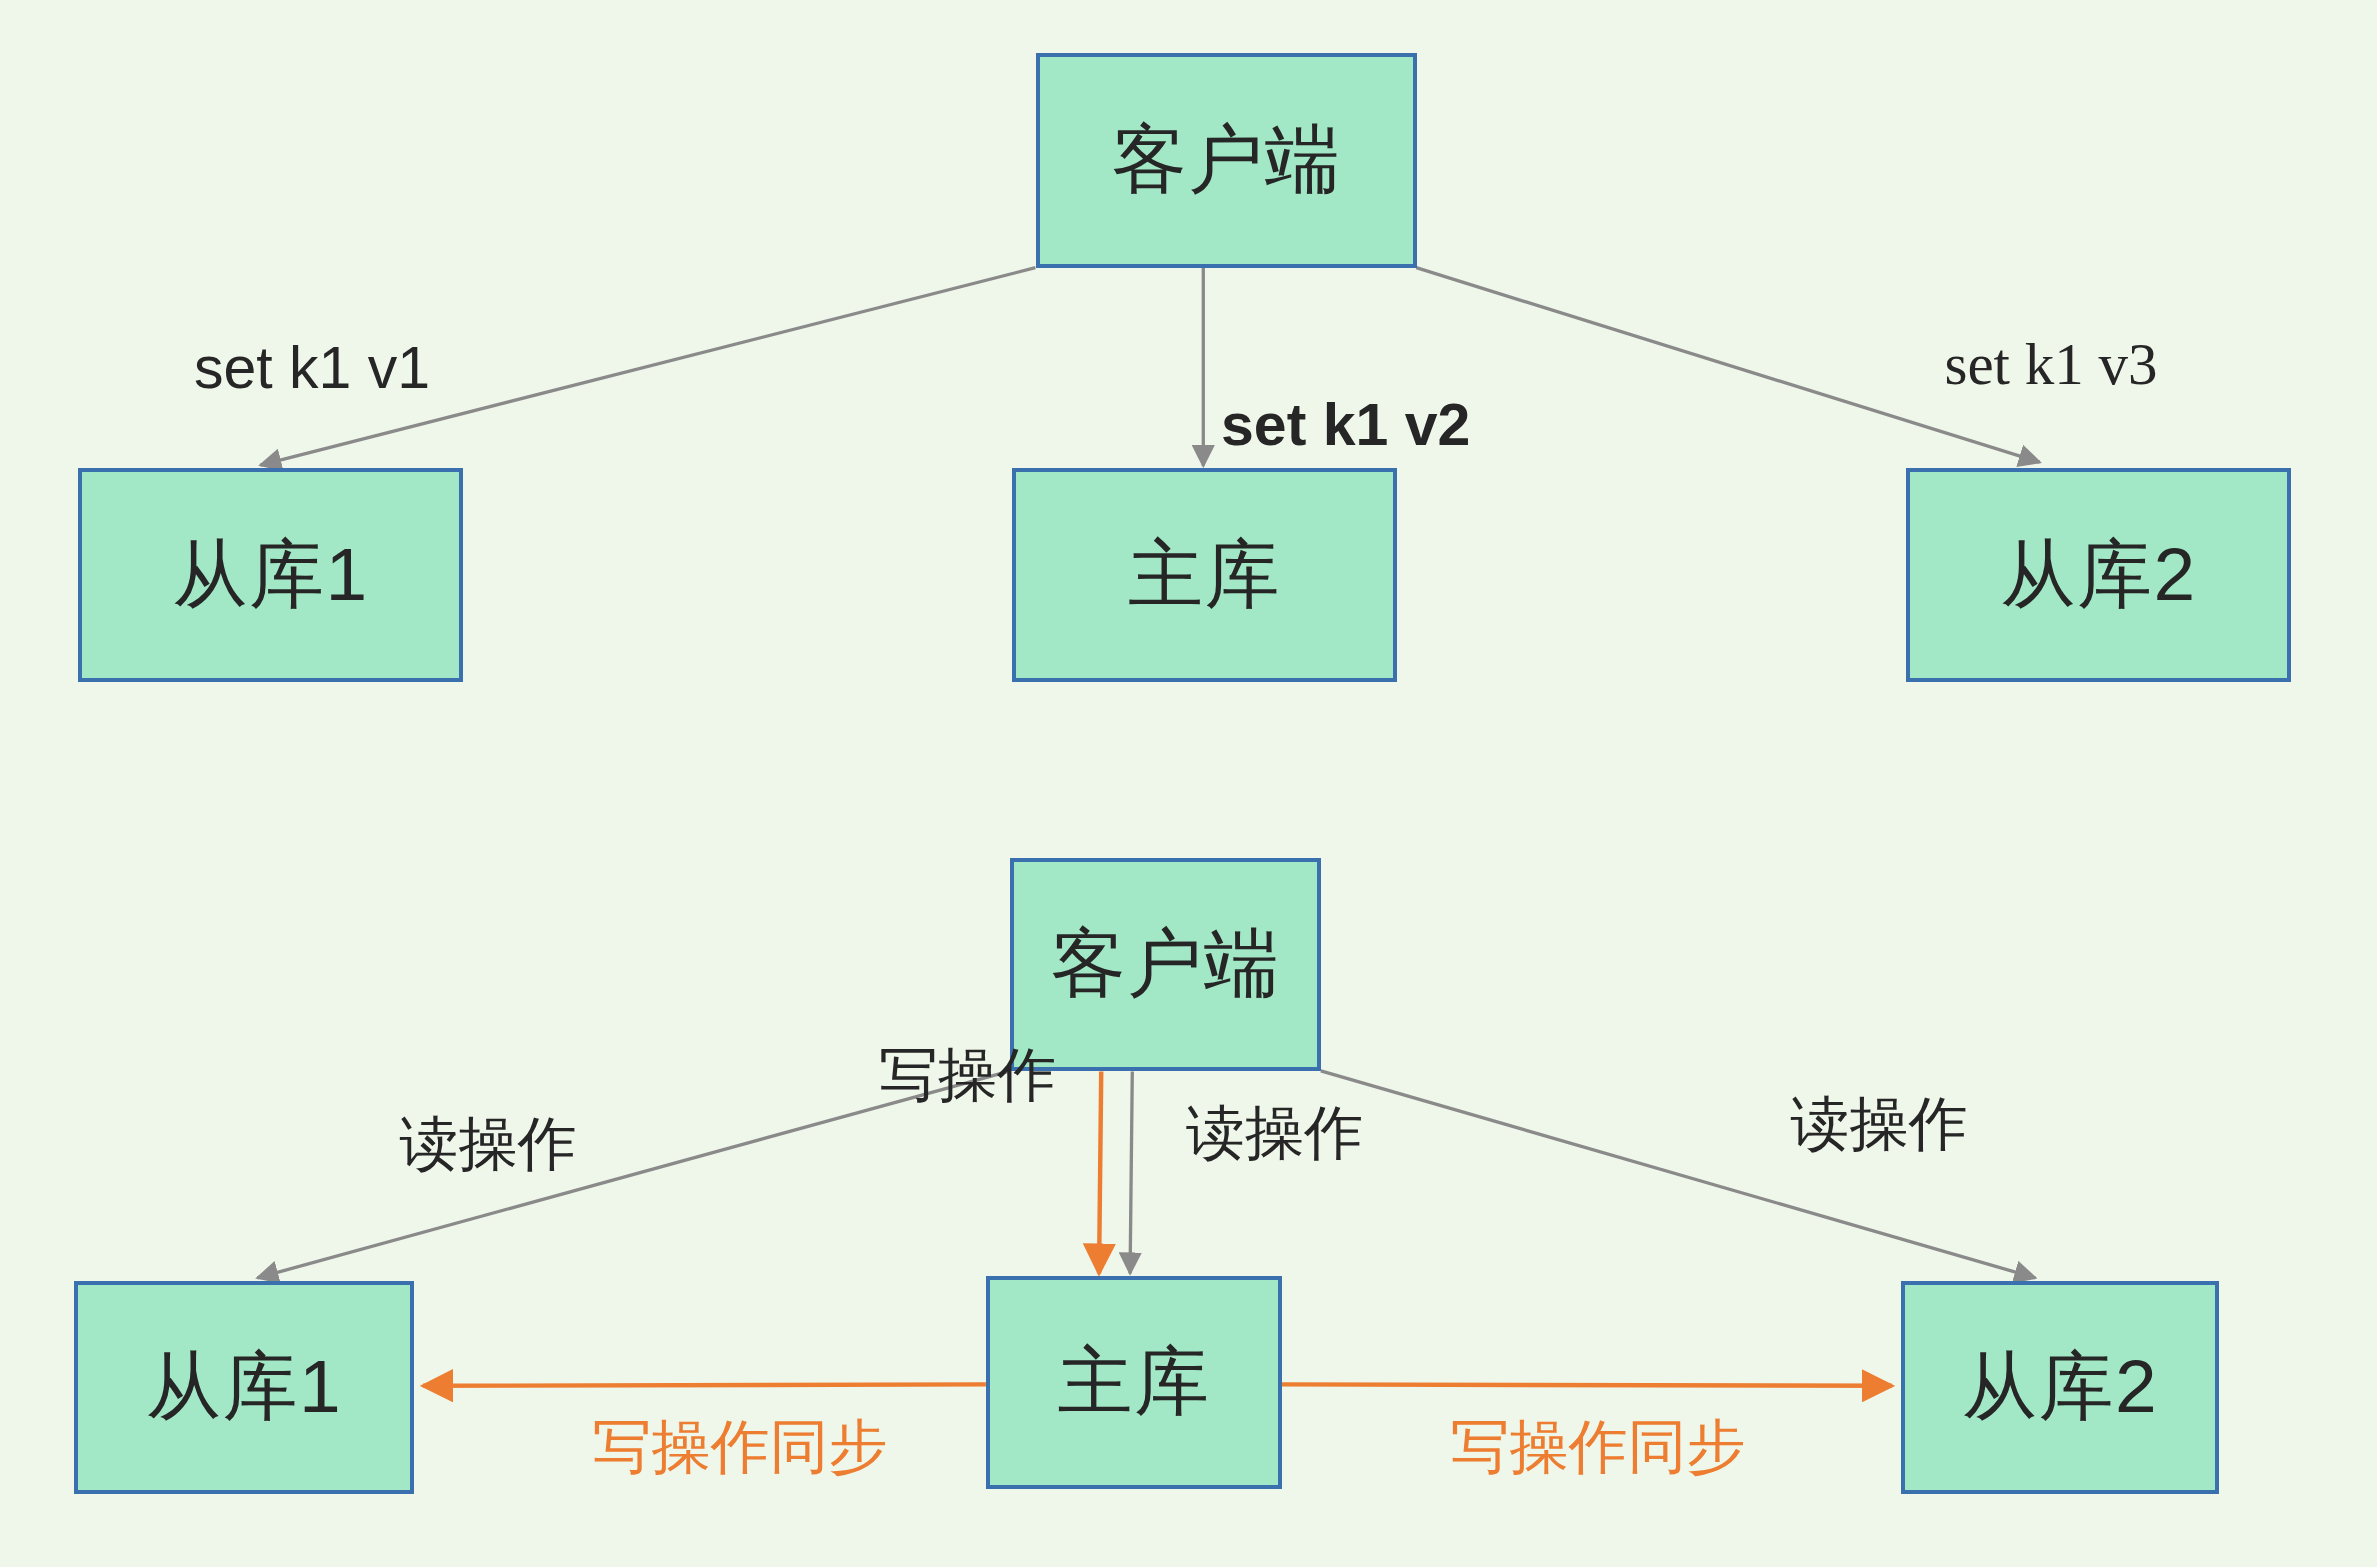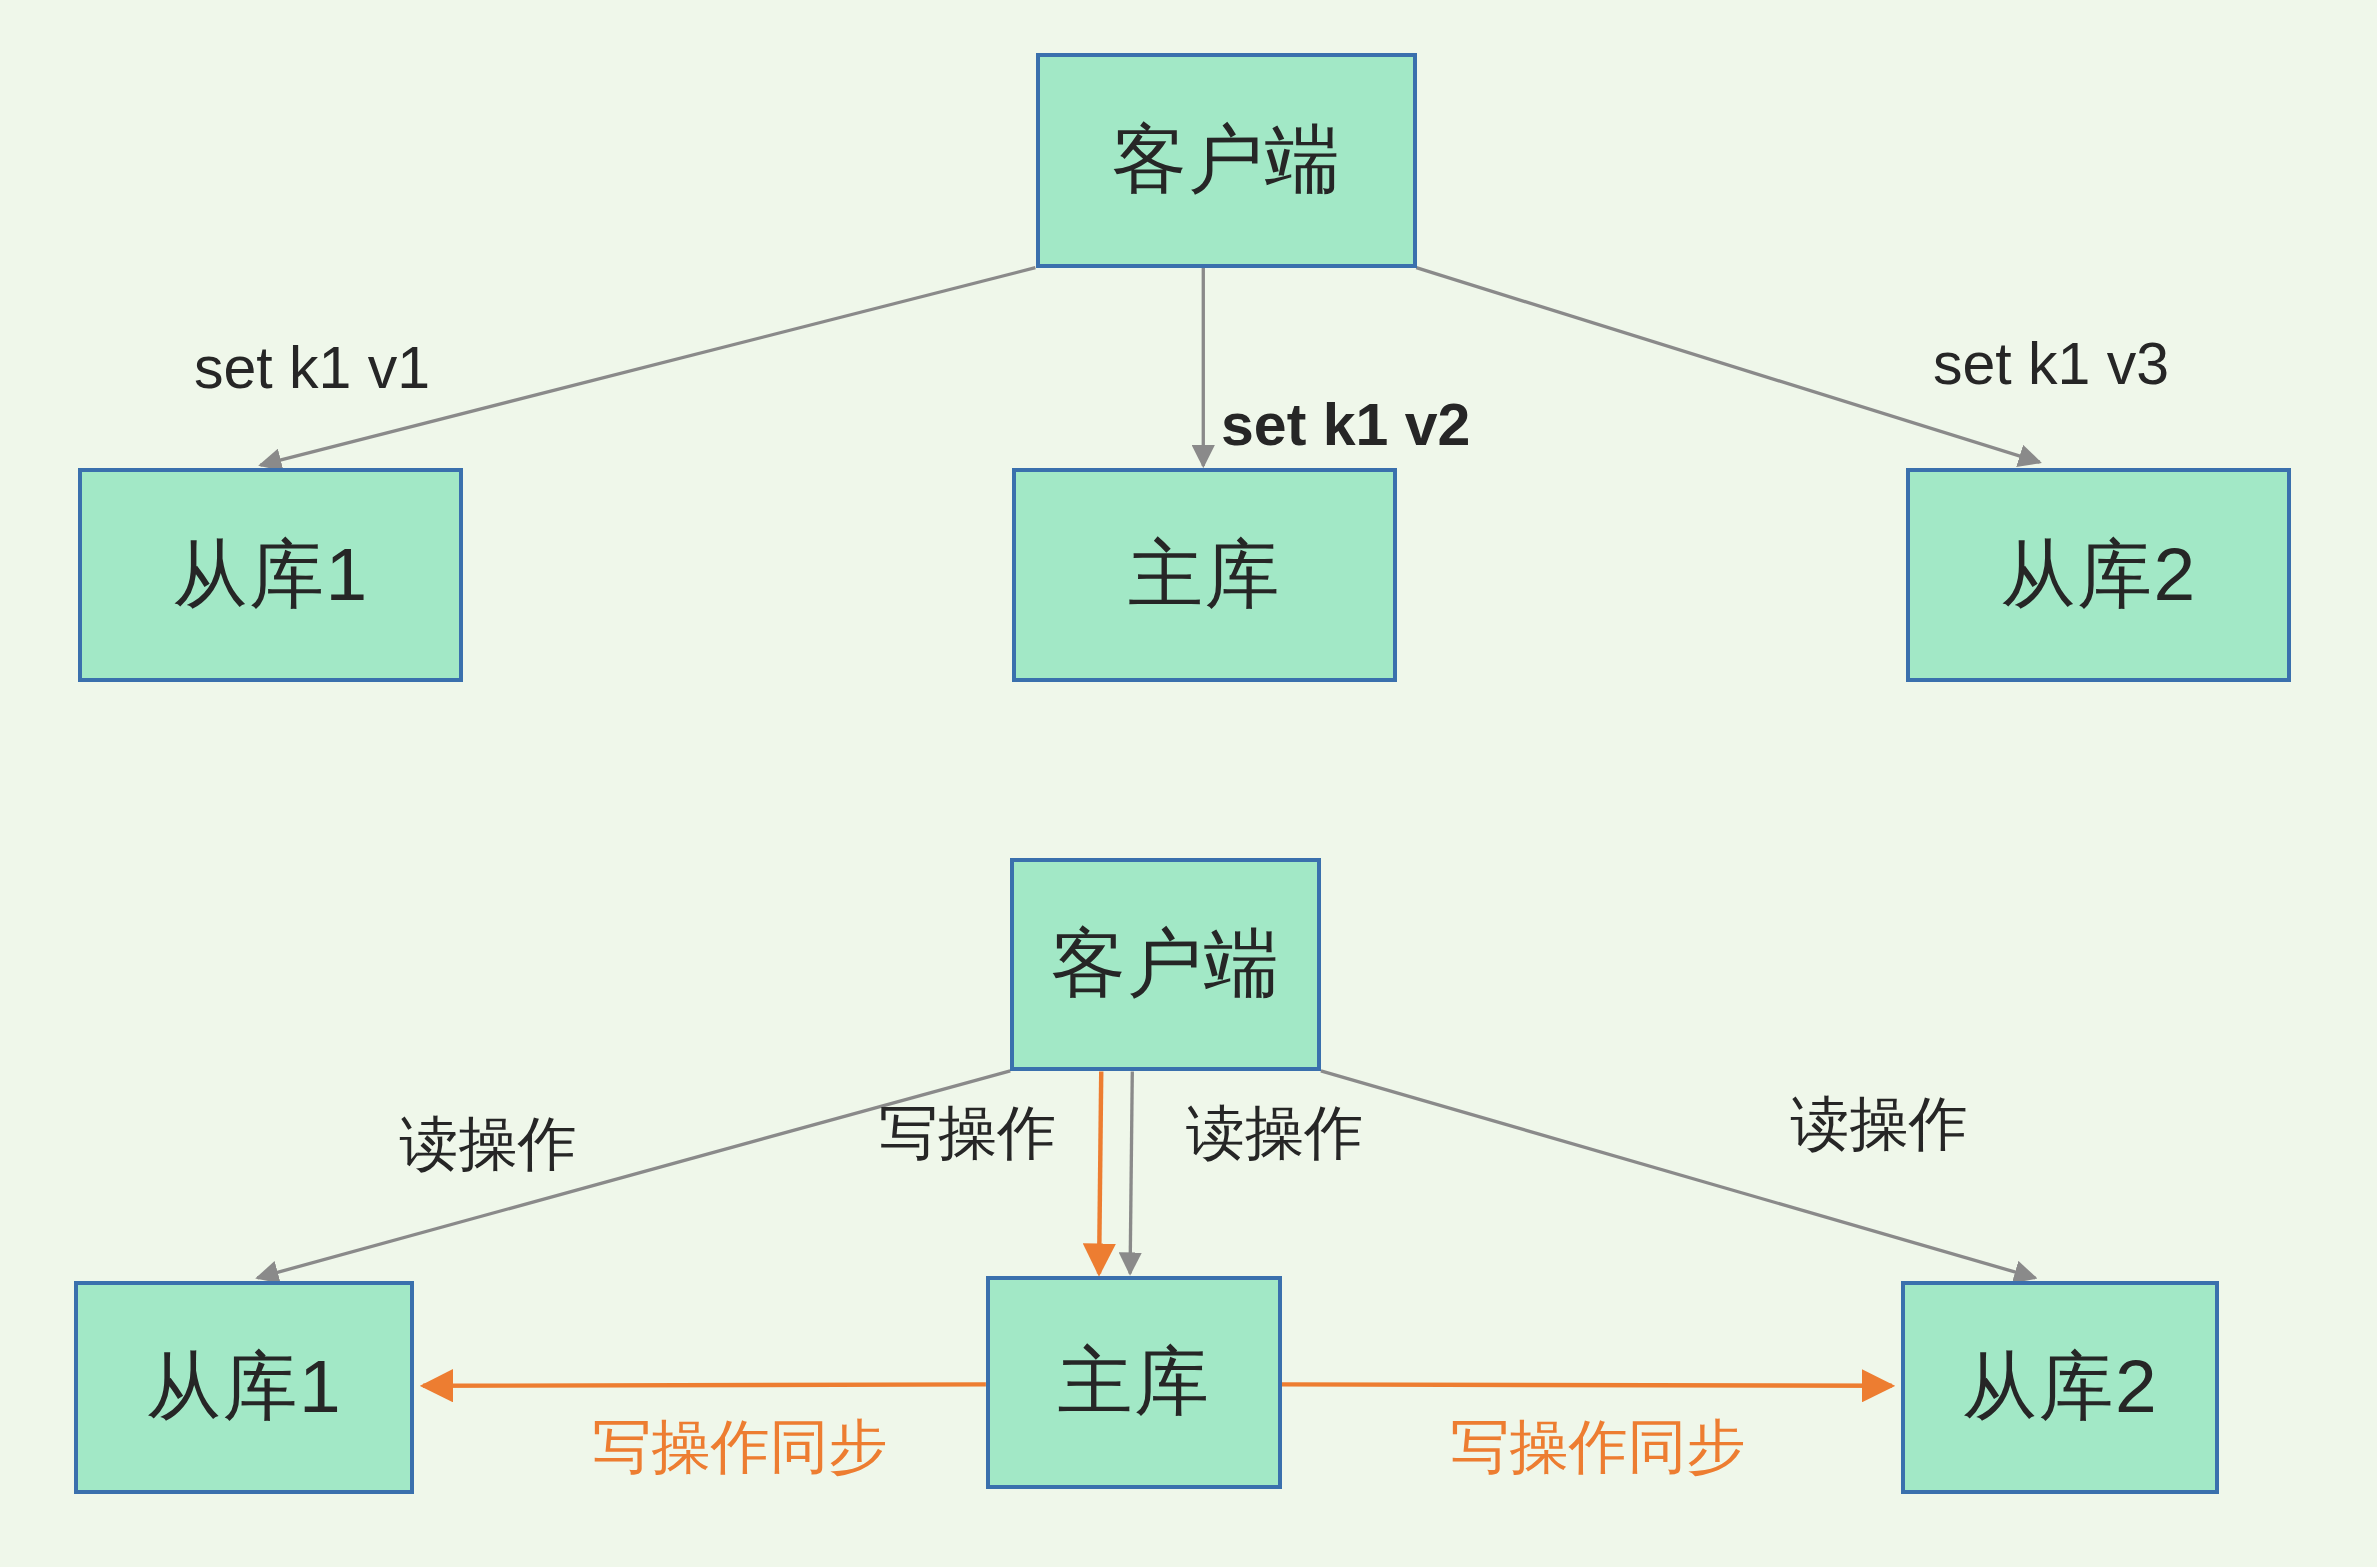--- a/index.html
+++ b/index.html
@@ -91,23 +91,23 @@
   </div>
   <div class="node" style="left:986px;top:1276px;width:296px;height:213px;">
     <span>主库</span>
   </div>
   <div class="node" style="left:1901px;top:1281px;width:318px;height:213px;">
     <span>从库2</span>
   </div>
 
   <div class="edge-label center" style="left:312px;top:368px;">set k1 v1</div>
   <div class="edge-label vcenter" style="left:1221px;top:425px;font-weight:bold;">set k1 v2</div>
-  <div class="edge-label center" style="left:2051px;top:364px;">set k1 v3</div>
+  <div class="edge-label center" style="left:2051px;top:364px;font-family:Liberation Serif, serif;">set k1 v3</div>
 
   <div class="edge-label center" style="left:488px;top:1144px;">读操作</div>
-  <div class="edge-label rightanchor" style="left:1056px;top:1133px;">写操作</div>
+  <div class="edge-label rightanchor" style="left:1056px;top:1075px;">写操作</div>
   <div class="edge-label vcenter" style="left:1186px;top:1133px;">读操作</div>
   <div class="edge-label center" style="left:1879px;top:1124px;">读操作</div>
   <div class="edge-label center orange" style="left:740px;top:1447px;">写操作同步</div>
   <div class="edge-label center orange" style="left:1598px;top:1447px;">写操作同步</div>
 
 </div>
 
 
 </body></html>

